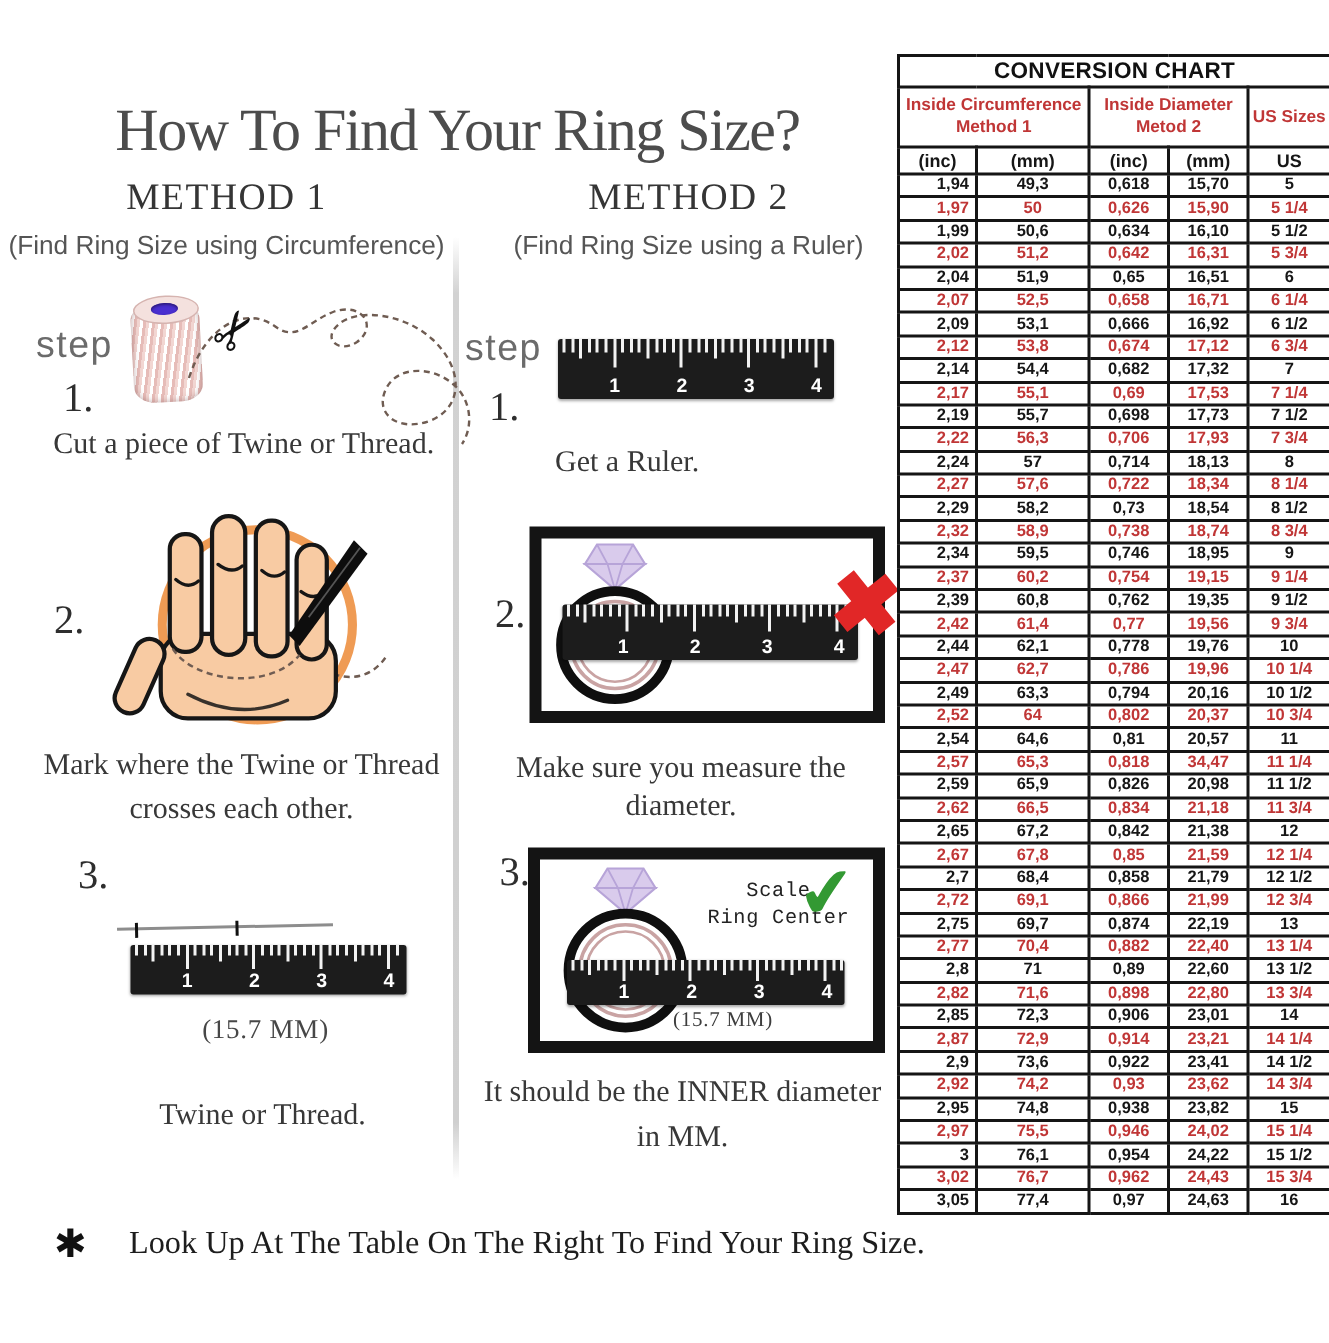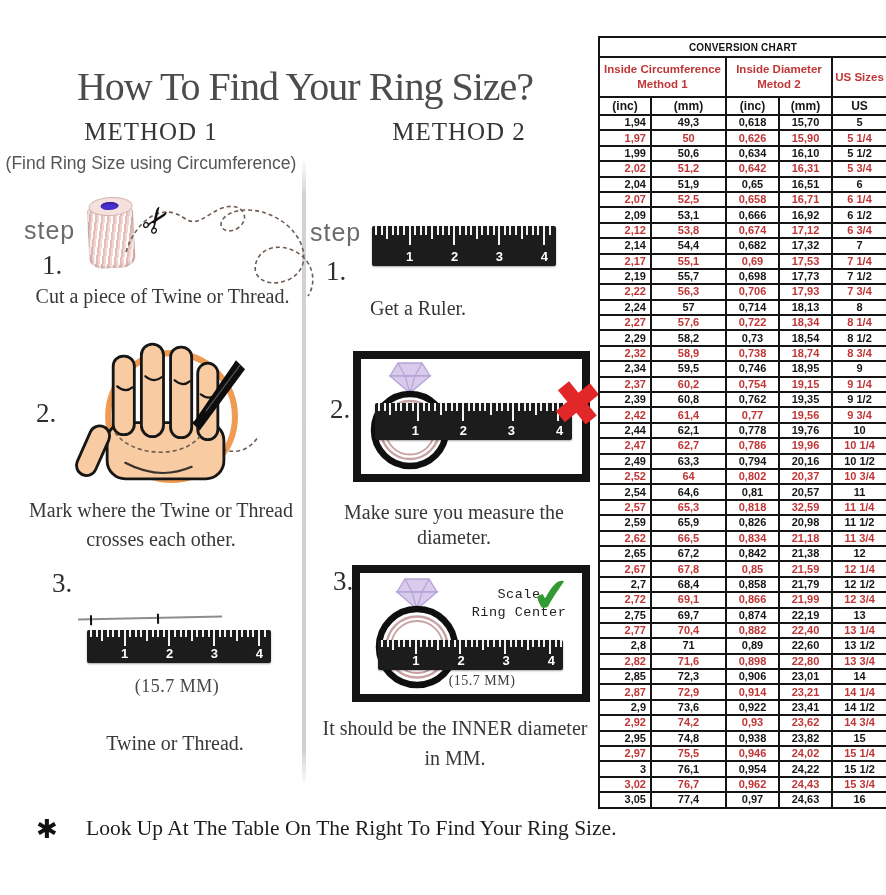--- a/index.html
+++ b/index.html
@@ -69,41 +69,42 @@
   .pen{fill:#0d0d0d;}
 
   
   .foot-marker{font-size:26px;color:#111;}
   .footnote{font-size:21.5px;color:#1d1d1d;}
 
   
   .conv{position:absolute;left:598px;top:36px;width:288px;border-collapse:collapse;
         table-layout:fixed;font-family:"Liberation Sans",sans-serif;background:#fff;}
   .conv th,.conv td{border:2px solid #151515;overflow:hidden;white-space:nowrap;}
-  .conv .tt th{font-size:10px;font-weight:bold;color:#111;height:16px;letter-spacing:.2px;}
+  .conv .tt th{font-size:15px;font-weight:bold;color:#111;height:16px;letter-spacing:.2px;}
   .conv .gh th{font-size:11.5px;font-weight:bold;color:var(--accent-red);height:36px;line-height:1.3;}
   .conv .sh th{font-size:12px;font-weight:bold;color:#161616;height:14px;}
   .conv tbody td{font-size:11px;font-weight:bold;color:#161616;height:13.4px;
                  text-align:center;padding:0;line-height:13px;}
   .conv tbody td:first-child{text-align:right;padding-right:4px;}
   .conv tbody tr.red-row td{color:var(--accent-red);}
 </style>
 </head>
 <body>
 
 <div class="page">
 
   <h1 class="abs ctr title">How To Find Your Ring Size?</h1>
 
   <div class="abs ctr" style="left:0;top:118px;width:302px;">
     <div class="method-name">METHOD 1</div>
     <div class="method-sub">(Find Ring Size using Circumference)</div>
   </div>
   <div class="abs ctr" style="left:315px;top:118px;width:288px;">
     <div class="method-name">METHOD 2</div>
+    <div class="method-sub">(Find Ring Size using a Ruler)</div>
   </div>
 
   <div class="abs divider"></div>
 
   <div class="abs step-label" style="left:24px;top:216px;">step</div>
 
   <div class="abs spool">
     <div class="spool-body"></div>
     <div class="spool-top">
       <div class="spool-hole"></div>
@@ -561,21 +562,21 @@
           <td>2,54</td>
           <td>64,6</td>
           <td>0,81</td>
           <td>20,57</td>
           <td>11</td>
         </tr>
         <tr class="red-row">
           <td>2,57</td>
           <td>65,3</td>
           <td>0,818</td>
-          <td>32,59</td>
+          <td>34,47</td>
           <td>11 1/4</td>
         </tr>
         <tr>
           <td>2,59</td>
           <td>65,9</td>
           <td>0,826</td>
           <td>20,98</td>
           <td>11 1/2</td>
         </tr>
         <tr class="red-row">

